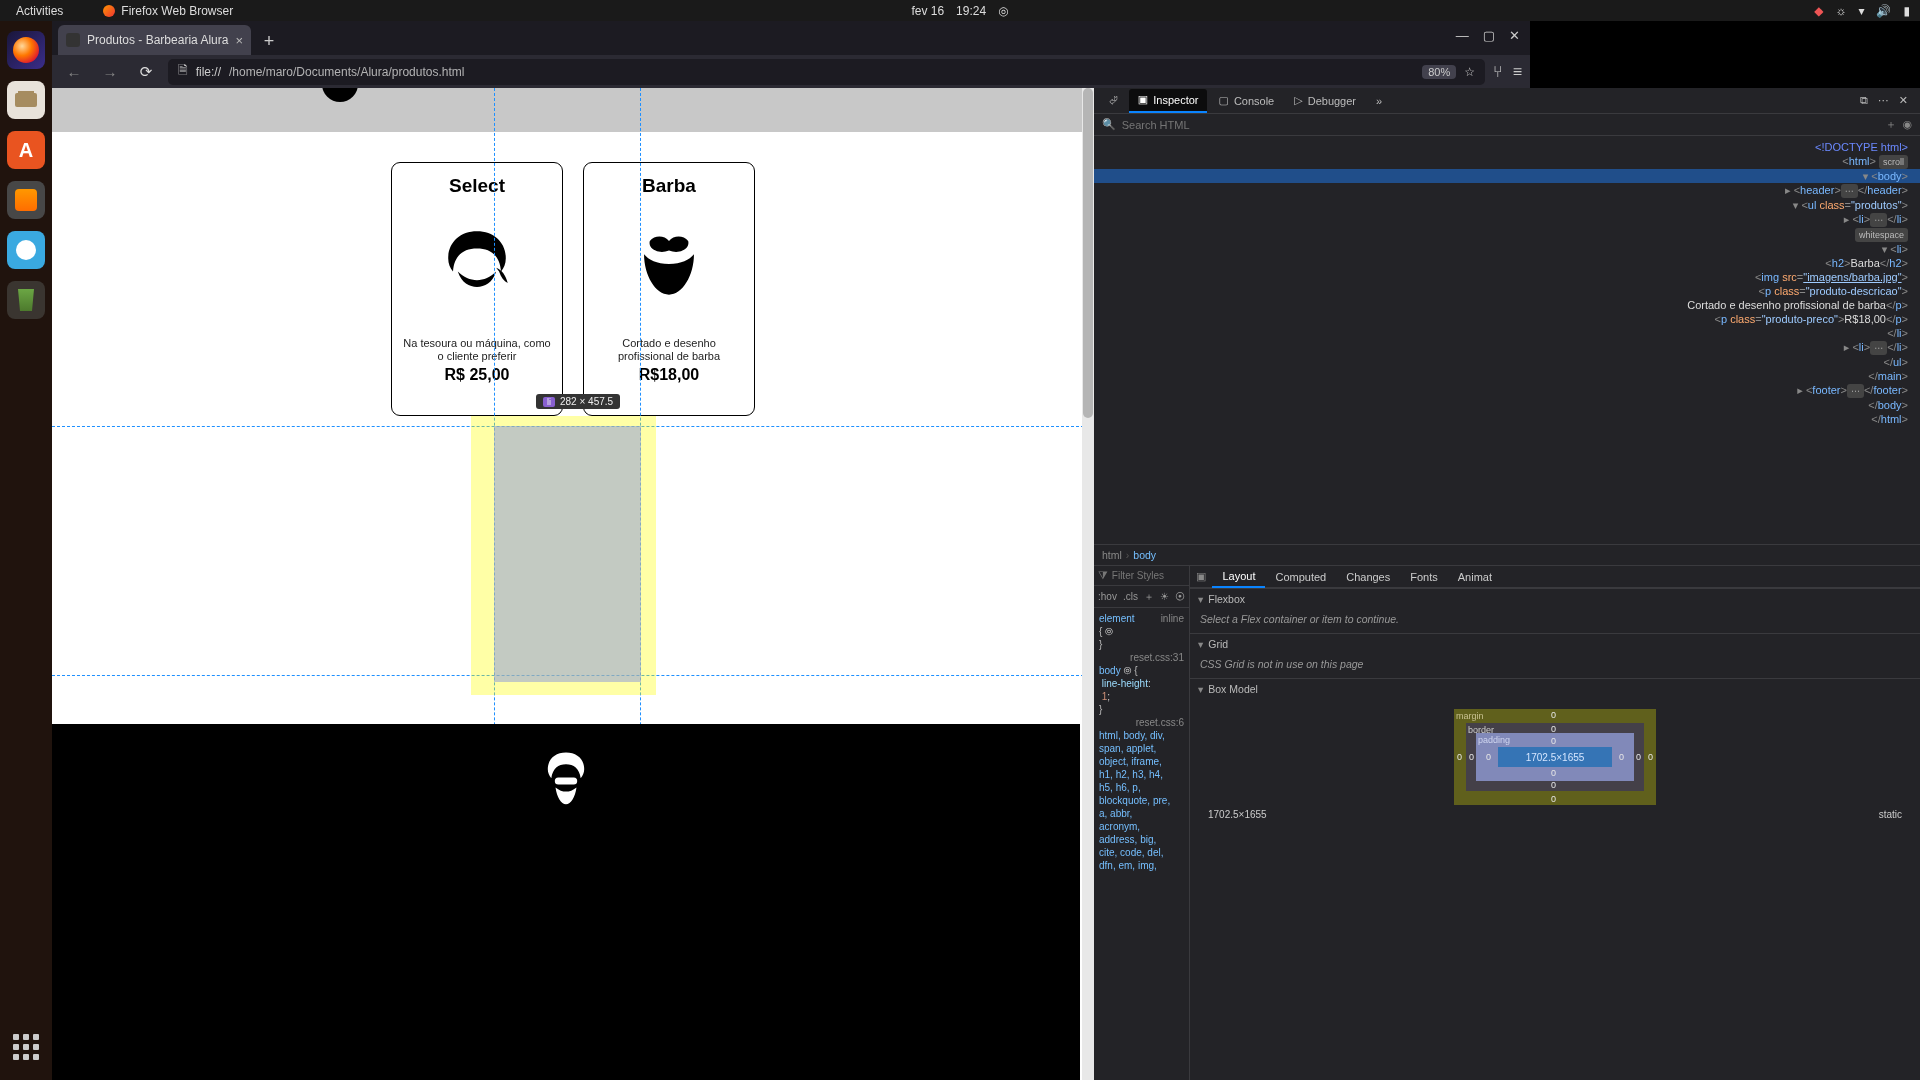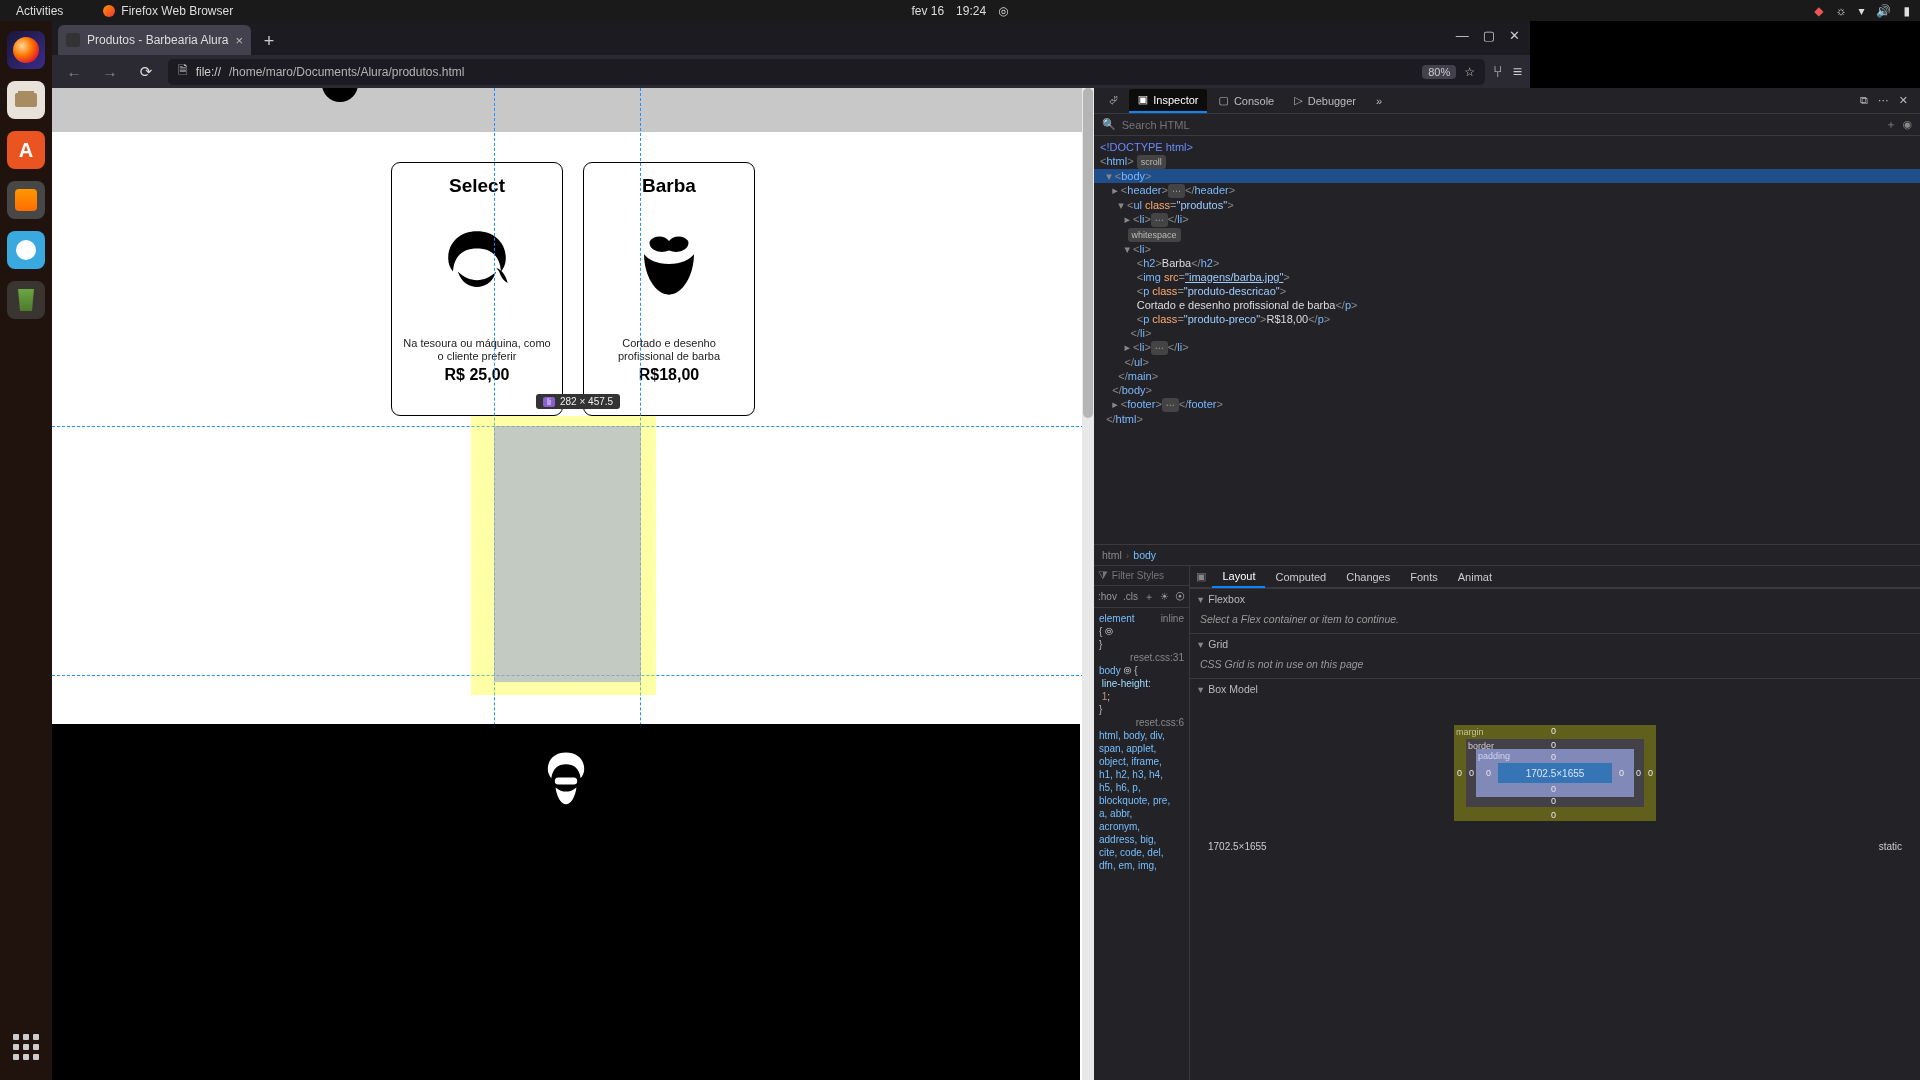--- a/index.html
+++ b/index.html
@@ -92,21 +92,21 @@
   .dt-tabs{height:26px;border-bottom:1px solid #3a3a3e;display:flex;align-items:center;padding:0 6px;gap:2px;}
   .dt-tab{height:24px;display:flex;align-items:center;gap:5px;padding:0 9px;color:#bcbcbc;border-radius:3px 3px 0 0;}
   .dt-tab.active{background:#0c0c0d;border-bottom:2px solid #0a84ff;color:#fff;}
   .dt-controls-right{margin-left:auto;display:flex;gap:10px;padding-right:6px;color:#bbb;}
   .dt-search{height:22px;border-bottom:1px solid #3a3a3e;display:flex;align-items:center;padding:0 8px;color:#888;gap:6px;}
   .dt-search input{background:transparent;border:none;color:#ccc;font-size:11px;flex:1;outline:none;}
   .dt-search .plus{margin-left:auto;}
 
   
   .dom-tree{flex:0 0 408px;overflow:hidden;padding:4px 0;line-height:14px;}
-  .dom-tree .ln{white-space:pre;padding:0 6px;}
+  .dom-tree .ln{white-space:pre;padding:0 12px;text-align:right;}
   .dom-tree .sel{background:#204e8a;color:#fff;}
   .syn-doctype{color:#6b89ff;}
   .syn-tag{color:#79b8ff;}
   .syn-attrname{color:#ffab70;}
   .syn-attrval{color:#9ecbff;}
   .syn-attrval.u{text-decoration:underline;}
   .syn-text{color:#ddd;}
   .syn-punc{color:#888;}
   .arrow{color:#888;}
   .scroll-pill,.ellipsis-pill,.ws-pill{display:inline-block;background:#444;border-radius:3px;padding:0 4px;color:#bbb;font-size:9px;}
@@ -135,21 +135,21 @@
   .side-tabs .st{padding:0 10px;height:22px;display:flex;align-items:center;color:#ccc;}
   .side-tabs .st.active{border-bottom:2px solid #0a84ff;color:#fff;}
   .side-tabs .st.first-icon{padding:0 6px;color:#888}
   .side-section{border-top:1px solid #3a3a3e;}
   .side-section .hdr{height:20px;display:flex;align-items:center;padding:0 8px;color:#bbb;font-size:10.5px;gap:5px;}
   .side-section .hdr .tri{color:#888;}
   .side-section .body{padding:4px 10px 8px;color:#999;font-size:10.5px;font-style:italic;}
 
   
   .boxmodel-wrap{padding:10px 8px 6px;}
-  .bm{position:relative;width:202px;height:96px;margin:16px auto;}
+  .bm{position:relative;width:202px;height:96px;margin:0 auto;}
   .bm .margin{position:absolute;inset:0;background:rgba(255,255,0,0.28);}
   .bm .border{position:absolute;left:12px;right:12px;top:14px;bottom:14px;background:#444048;}
   .bm .padding{position:absolute;left:22px;right:22px;top:24px;bottom:24px;background:rgba(146,158,217,0.78);}
   .bm .content{position:absolute;left:44px;right:44px;top:38px;bottom:38px;background:#3574b5;display:flex;align-items:center;justify-content:center;color:#d5e6ff;font-size:10px;}
   .bm .lab{position:absolute;color:#ccc;font-size:9px;}
   .bm .lab.margin-l{left:2px;top:2px;color:#c8c190;}
   .bm .lab.border-l{left:14px;top:16px;}
   .bm .lab.padding-l{left:24px;top:26px;color:#cfd5ef;}
   .bm .n{position:absolute;font-size:9px;color:#e6e6e6;}
   .bm-dims{text-align:left;padding:4px 10px 0;font-size:10px;color:#ccc;display:flex;justify-content:space-between;}
@@ -318,22 +318,22 @@
 <div class="ln">        <span class="arrow">▾</span> <span class="syn-punc">&lt;</span><span class="syn-tag">li</span><span class="syn-punc">&gt;</span></div>
 <div class="ln">            <span class="syn-punc">&lt;</span><span class="syn-tag">h2</span><span class="syn-punc">&gt;</span><span class="syn-text">Barba</span><span class="syn-punc">&lt;/</span><span class="syn-tag">h2</span><span class="syn-punc">&gt;</span></div>
 <div class="ln">            <span class="syn-punc">&lt;</span><span class="syn-tag">img</span> <span class="syn-attrname">src</span><span class="syn-punc">=</span><span class="syn-attrval u">"imagens/barba.jpg"</span><span class="syn-punc">&gt;</span></div>
 <div class="ln">            <span class="syn-punc">&lt;</span><span class="syn-tag">p</span> <span class="syn-attrname">class</span><span class="syn-punc">=</span><span class="syn-attrval">"produto-descricao"</span><span class="syn-punc">&gt;</span></div>
 <div class="ln">            <span class="syn-text">Cortado e desenho profissional de barba</span><span class="syn-punc">&lt;/</span><span class="syn-tag">p</span><span class="syn-punc">&gt;</span></div>
 <div class="ln">            <span class="syn-punc">&lt;</span><span class="syn-tag">p</span> <span class="syn-attrname">class</span><span class="syn-punc">=</span><span class="syn-attrval">"produto-preco"</span><span class="syn-punc">&gt;</span><span class="syn-text">R$18,00</span><span class="syn-punc">&lt;/</span><span class="syn-tag">p</span><span class="syn-punc">&gt;</span></div>
 <div class="ln">          <span class="syn-punc">&lt;/</span><span class="syn-tag">li</span><span class="syn-punc">&gt;</span></div>
 <div class="ln">        <span class="arrow">▸</span> <span class="syn-punc">&lt;</span><span class="syn-tag">li</span><span class="syn-punc">&gt;</span><span class="ellipsis-pill">⋯</span><span class="syn-punc">&lt;/</span><span class="syn-tag">li</span><span class="syn-punc">&gt;</span></div>
 <div class="ln">        <span class="syn-punc">&lt;/</span><span class="syn-tag">ul</span><span class="syn-punc">&gt;</span></div>
 <div class="ln">      <span class="syn-punc">&lt;/</span><span class="syn-tag">main</span><span class="syn-punc">&gt;</span></div>
+<div class="ln">    <span class="arrow">▸</span> <span class="syn-punc">&lt;</span><span class="syn-tag">footer</span><span class="syn-punc">&gt;</span><span class="ellipsis-pill">⋯</span><span class="syn-punc">&lt;/</span><span class="syn-tag">footer</span><span class="syn-punc">&gt;</span></div>
 <div class="ln">    <span class="syn-punc">&lt;/</span><span class="syn-tag">body</span><span class="syn-punc">&gt;</span></div>
-<div class="ln">    <span class="arrow">▸</span> <span class="syn-punc">&lt;</span><span class="syn-tag">footer</span><span class="syn-punc">&gt;</span><span class="ellipsis-pill">⋯</span><span class="syn-punc">&lt;/</span><span class="syn-tag">footer</span><span class="syn-punc">&gt;</span></div>
 <div class="ln">  <span class="syn-punc">&lt;/</span><span class="syn-tag">html</span><span class="syn-punc">&gt;</span></div>
     </div>
 
     <div class="dt-crumbs">
       <span class="c">html</span>
       <span class="sep">›</span>
       <span class="c act">body</span>
     </div>
 
     <div class="dt-bottom">

